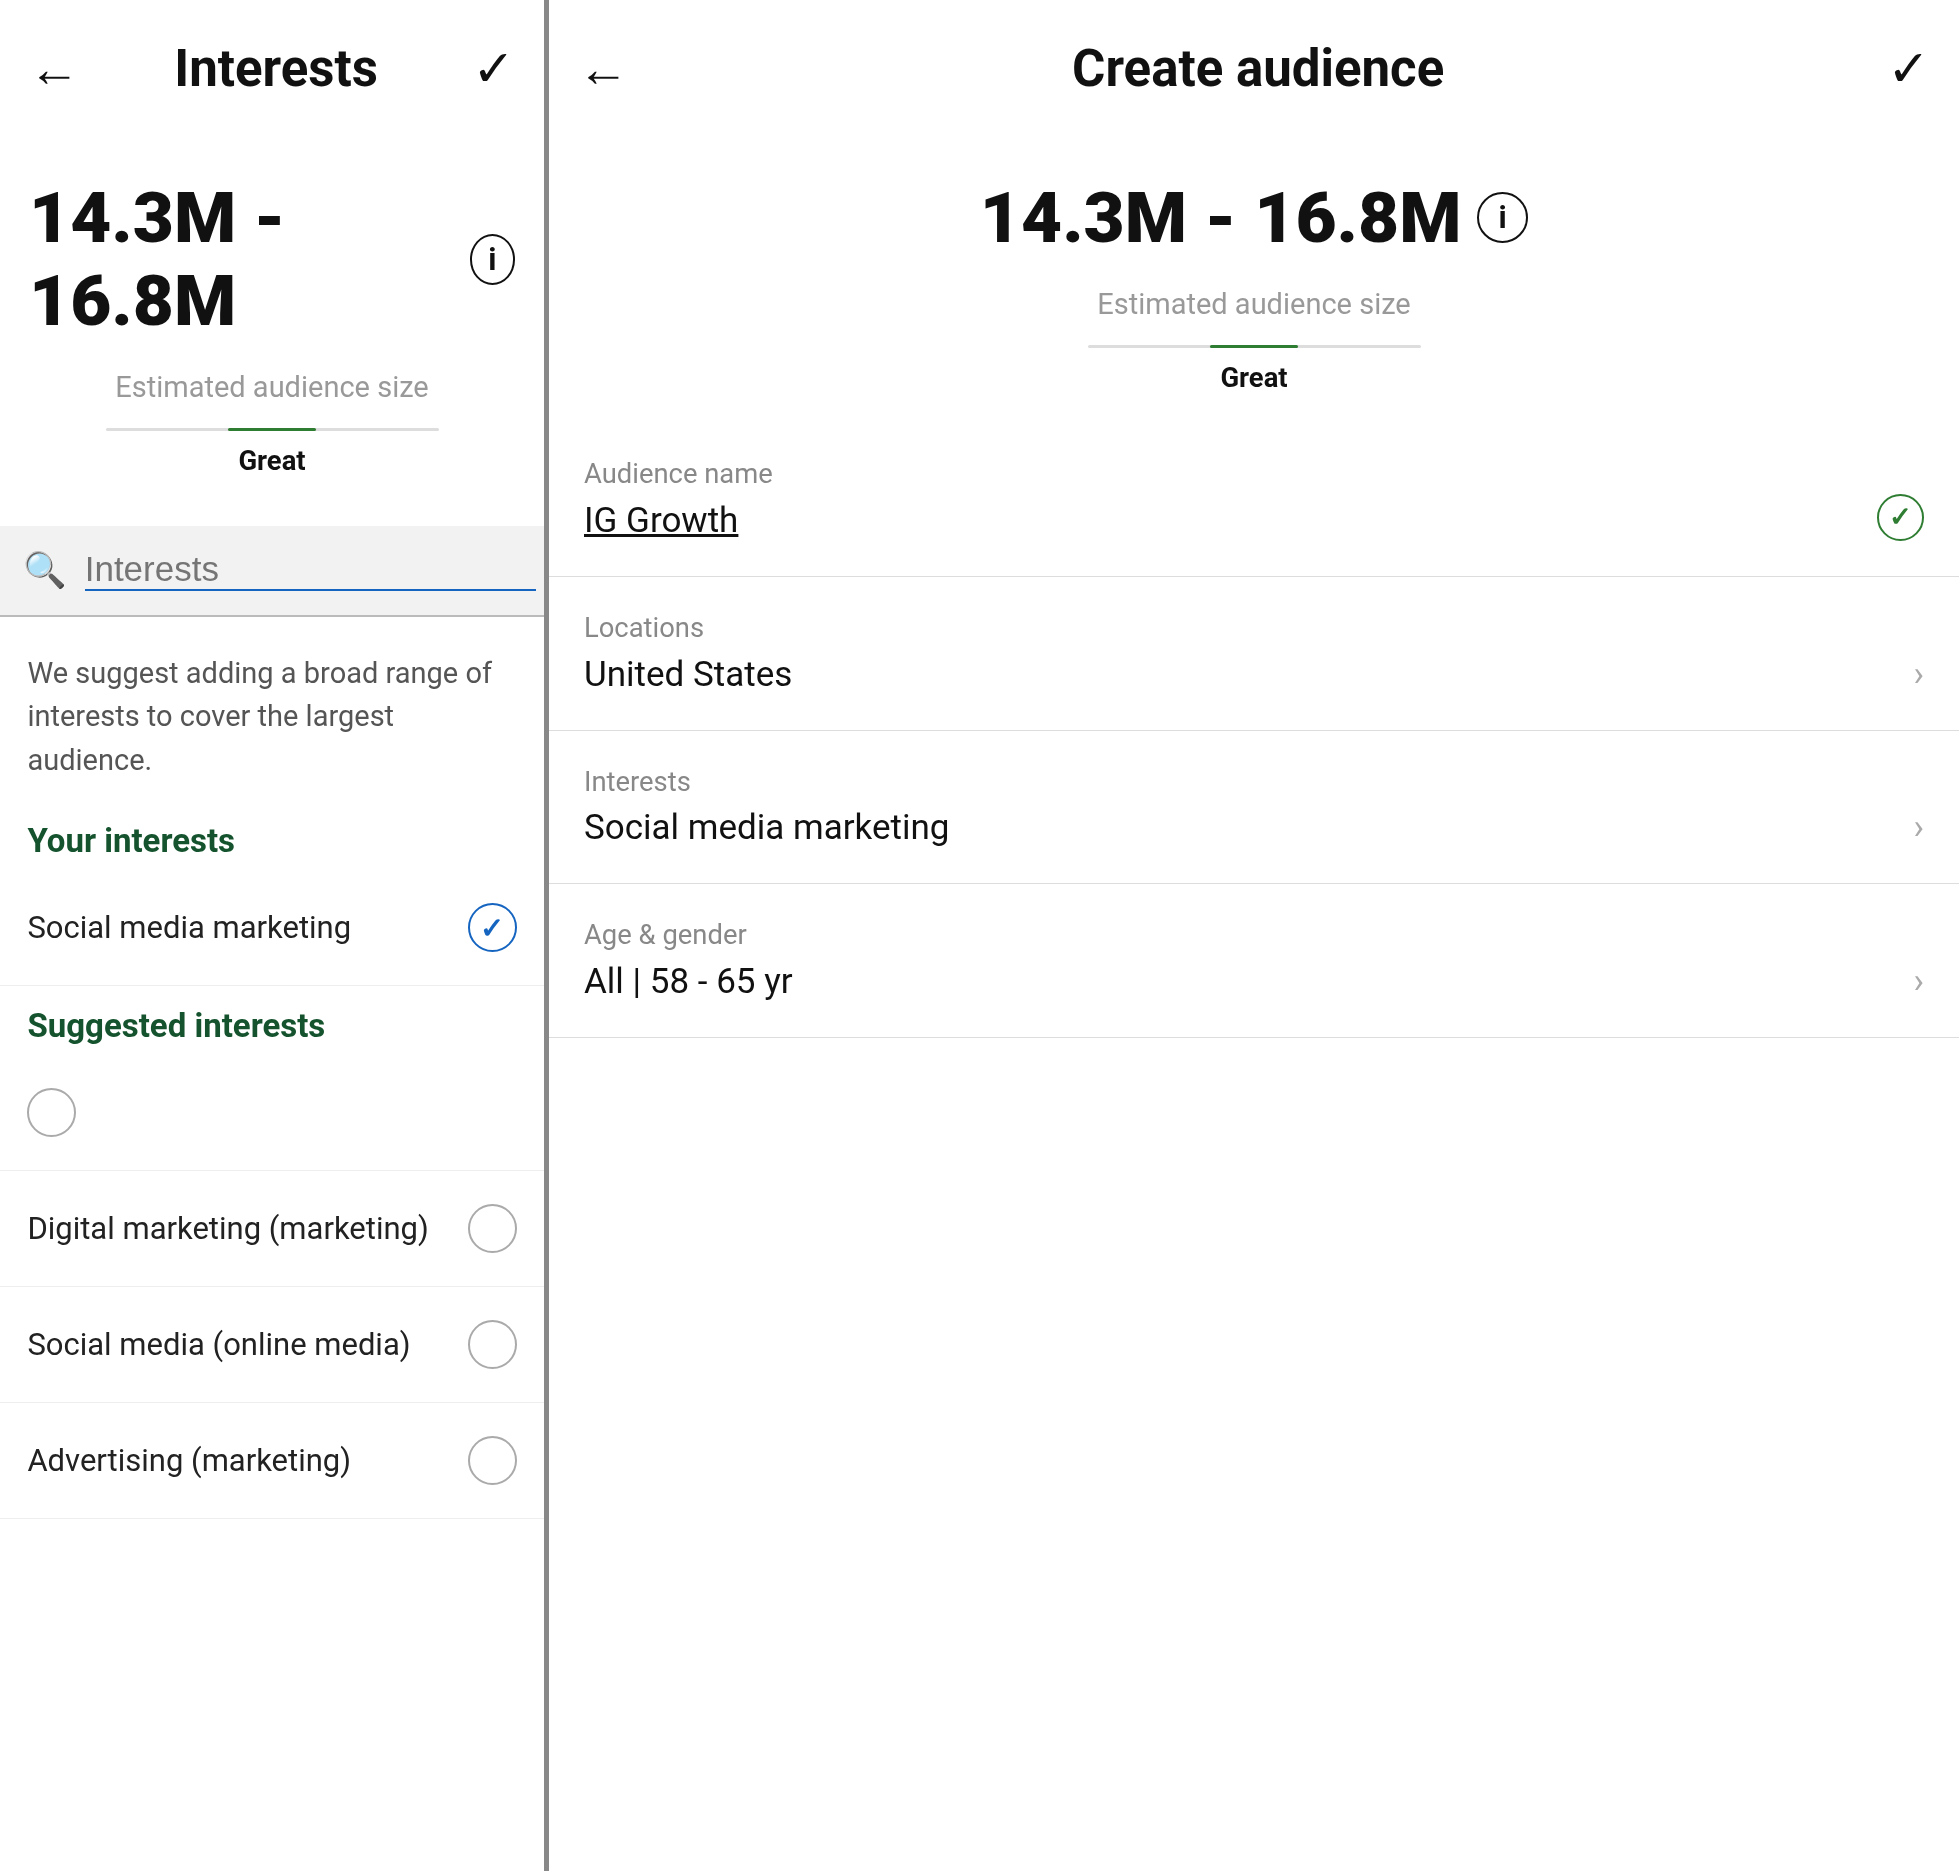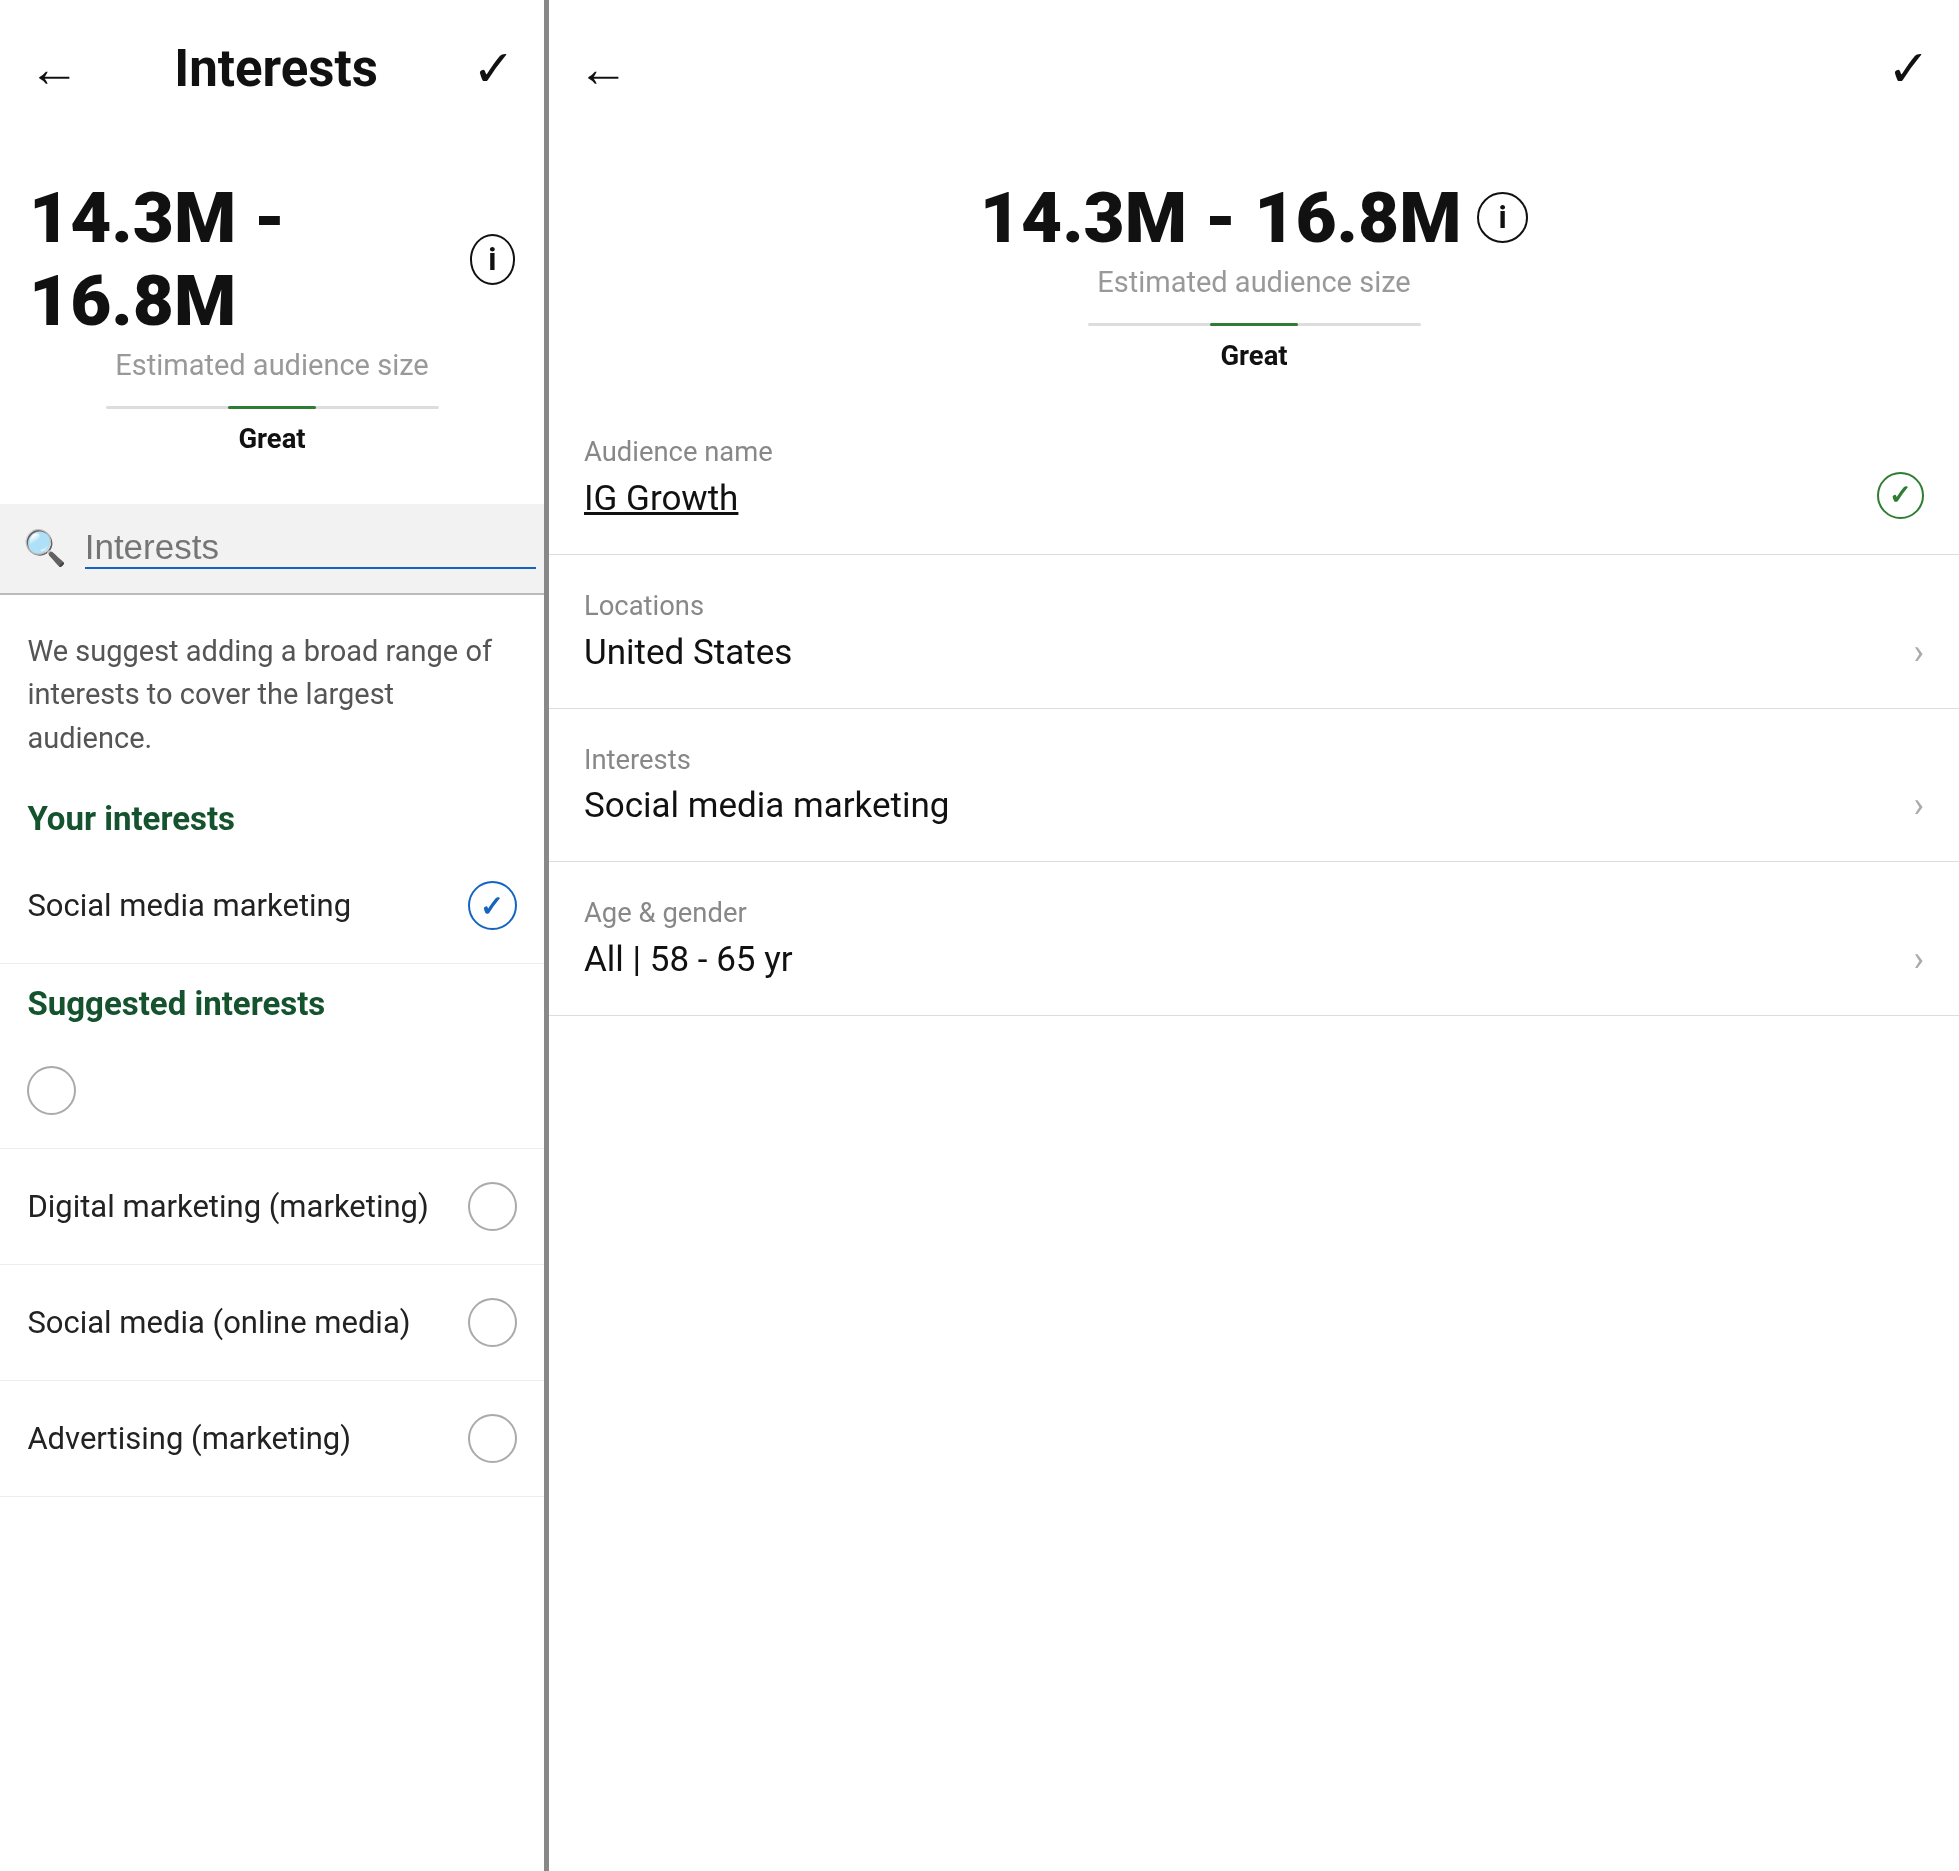--- a/index.html
+++ b/index.html
@@ -81,21 +81,21 @@
       align-items: center;
       justify-content: center;
       font-size: 31px;
       font-weight: 700;
       color: #111;
       cursor: pointer;
     }
     .audience-size-label {
       font-size: 29px;
       color: #999;
-      margin-top: 6px;
+      margin-top: 28px;
     }
     .progress-bar-container {
       width: 333px;
       margin-top: 23.5px;
       position: relative;
     }
     .progress-bar-bg {
       width: 100%;
       height: 3.9px;
       background: #ddd;
@@ -296,20 +296,21 @@
     <span class="interest-item-label">Advertising (marketing)</span>
     <div class="circle-unchecked"></div>
   </div>
 
 </div>
 
 <div class="right-panel">
 
   <div class="header">
     <span class="back-icon">←</span>
+    <span class="header-title">Create audience</span>
     <span class="header-icon">✓</span>
   </div>
 
   <div class="audience-size-section">
     <div class="audience-size-value">
       <span>14.3M - 16.8M</span>
       <div class="info-circle">i</div>
     </div>
     <div class="audience-size-label">Estimated audience size</div>
     <div class="progress-bar-container">

